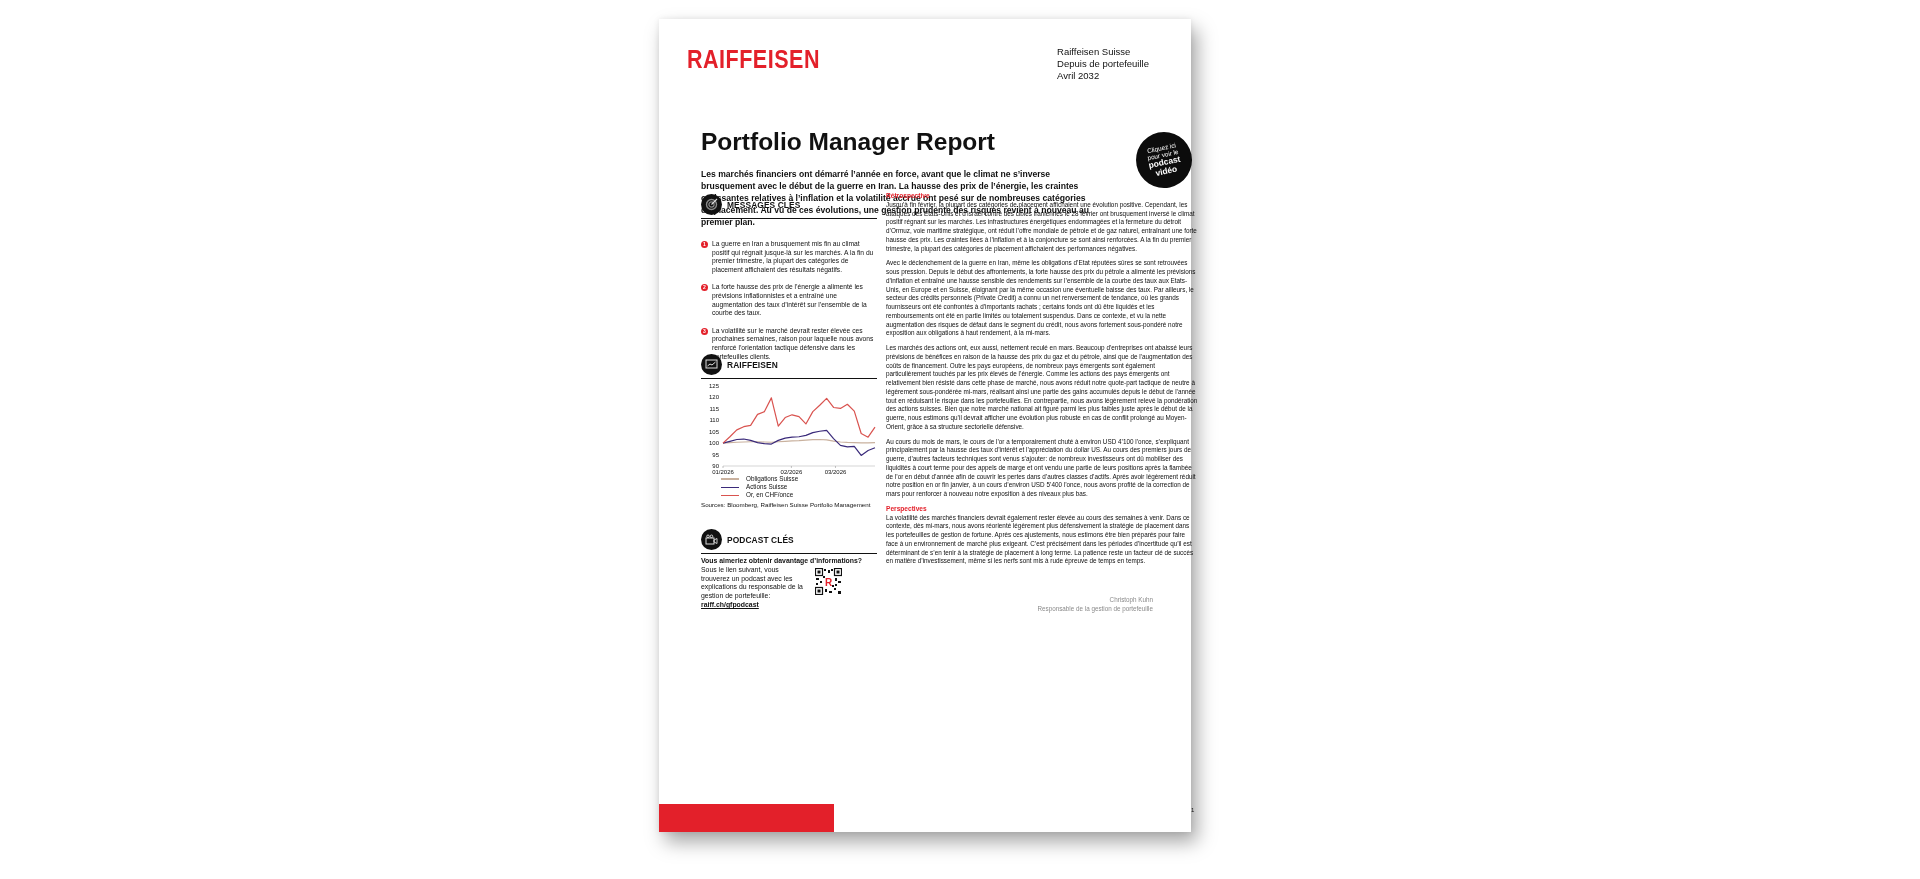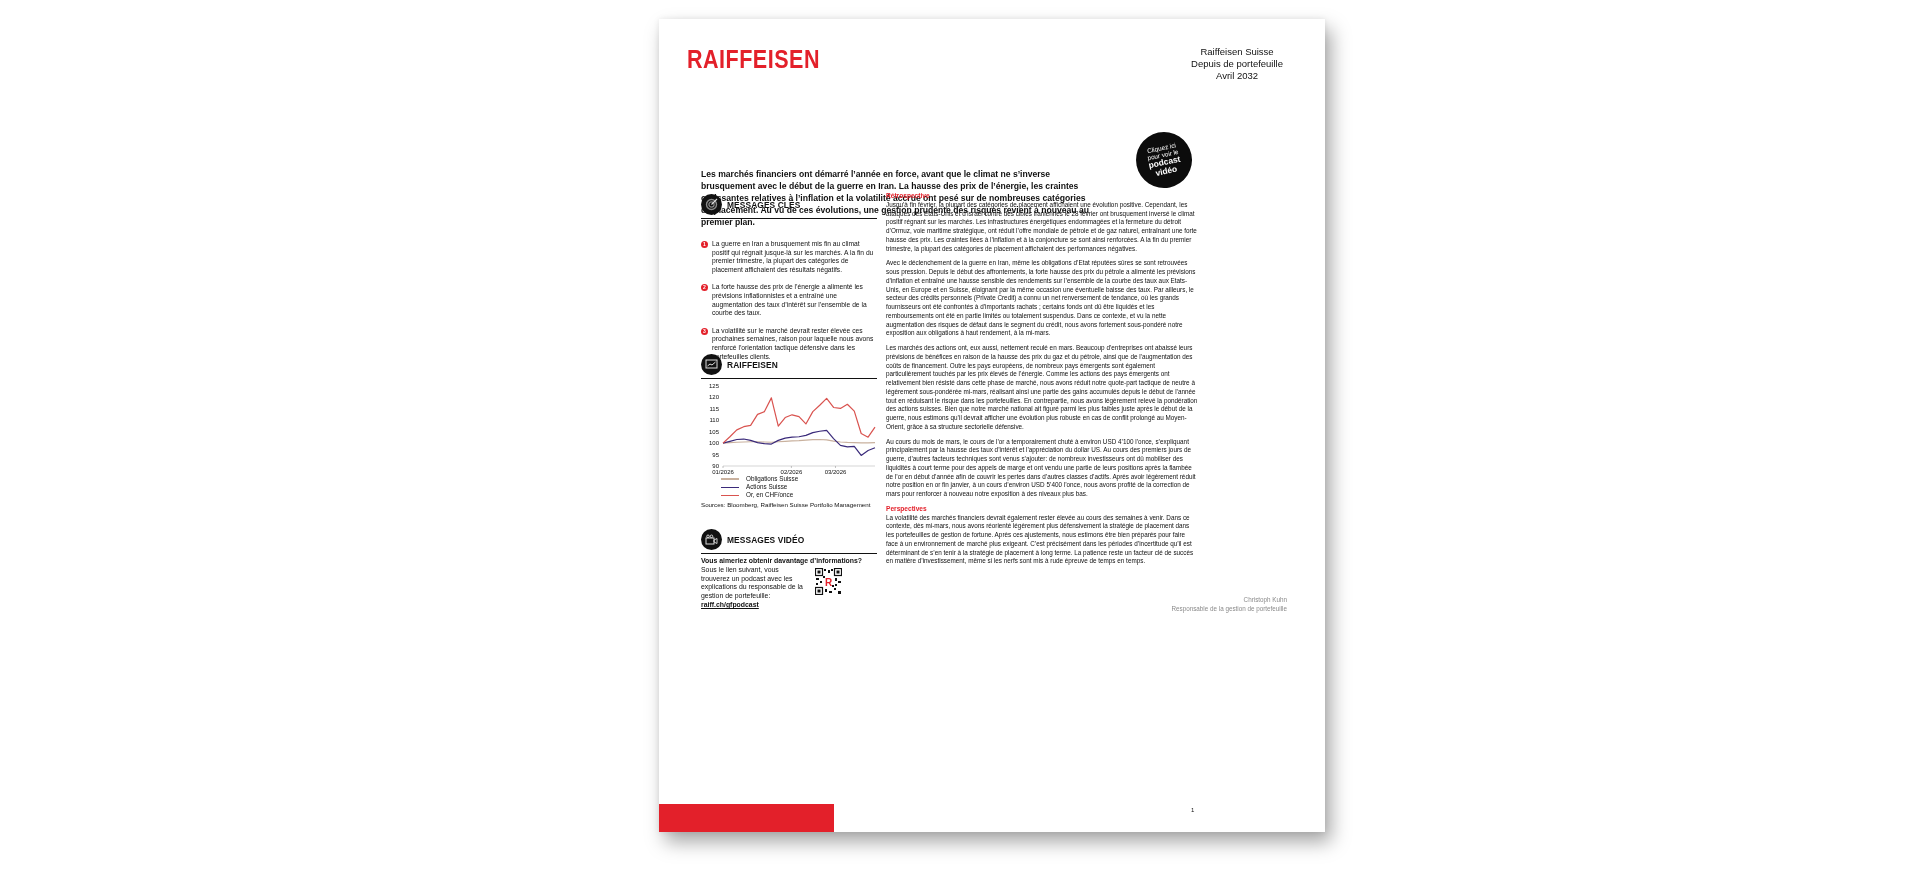--- a/index.html
+++ b/index.html
@@ -1,20 +1,20 @@
 <!DOCTYPE html>
 <html><head>
 <meta charset="utf-8">
 <style>
   html,body{margin:0;padding:0;}
   body{width:1920px;height:879px;background:#ffffff;position:relative;overflow:hidden;font-family:"Liberation Sans",sans-serif;color:#111;}
-  .page{position:absolute;left:659px;top:19px;width:666px;height:813px;background:#fff;box-shadow:6px 10px 18px rgba(0,0,0,0.35),0 0 6px rgba(0,0,0,0.08);}
+  .page{position:absolute;left:659px;top:19px;width:532px;height:813px;background:#fff;box-shadow:6px 10px 18px rgba(0,0,0,0.35),0 0 6px rgba(0,0,0,0.08);}
   .abs{position:absolute;}
   .logo{left:28px;top:26px;font-family:"Liberation Sans",sans-serif;font-weight:700;font-size:25px;letter-spacing:0.6px;color:#e3202a;transform:scaleX(0.86);transform-origin:left top;line-height:28px;}
-  .meta{right:42px;top:27px;text-align:center;font-size:9.5px;line-height:12px;color:#111;}
+  .meta{right:42px;top:27px;text-align:left;font-size:9.5px;line-height:12px;color:#111;}
   .title{left:42px;top:108px;font-size:24.5px;font-weight:700;line-height:30px;color:#111;}
   .lede{left:42px;top:149px;width:395px;font-size:8.6px;font-weight:700;line-height:12.1px;color:#111;}
   .podcast-badge{left:477px;top:113px;width:56px;height:56px;border-radius:50%;background:#0c0c0c;color:#fff;display:flex;flex-direction:column;align-items:center;justify-content:center;transform:rotate(-12deg);font-size:6.4px;line-height:7.4px;text-align:center;cursor:pointer;}
   .podcast-badge .b{font-weight:700;font-size:8.4px;line-height:9px;}
   .sec-head{position:absolute;left:42px;width:176px;height:24px;border-bottom:1.6px solid #111;}
   .sec-head .ic{position:absolute;left:0;top:0;width:21px;height:21px;border-radius:50%;background:#111;display:flex;align-items:center;justify-content:center;}
   .sec-head .lbl{position:absolute;left:26px;top:6px;font-size:8.4px;font-weight:700;letter-spacing:0.1px;}
   .msgs{left:42px;top:221px;width:176px;font-size:6.7px;line-height:8.6px;color:#111;}
   .msg{position:relative;padding-left:11px;margin-bottom:9px;}
   .msg .num{position:absolute;left:0;top:1px;width:7px;height:7px;border-radius:50%;background:#e3202a;color:#fff;font-size:5px;font-weight:700;line-height:7px;text-align:center;}
@@ -40,20 +40,21 @@
 <div class="page">
 
   <div class="abs logo">RAIFFEISEN</div>
 
   <div class="abs meta">
     <div>Raiffeisen Suisse</div>
     <div>Depuis de portefeuille</div>
     <div>Avril 2032</div>
   </div>
 
+  <div class="abs title">Portfolio Manager Report</div>
 
   <div class="abs lede">Les marchés financiers ont démarré l’année en force, avant que le climat ne s’inverse brusquement avec le début de la guerre en Iran. La hausse des prix de l’énergie, les craintes croissantes relatives à l’inflation et la volatilité accrue ont pesé sur de nombreuses catégories de placement. Au vu de ces évolutions, une gestion prudente des risques revient à nouveau au premier plan.</div>
 
   <div class="abs podcast-badge">
     <span>Cliquez ici</span>
     <span>pour voir le</span>
     <span class="b">podcast</span>
     <span class="b">vidéo</span>
   </div>
 
@@ -135,21 +136,21 @@
 
   <div class="sec-head" style="top:510px;">
     <div class="ic">
       <svg width="13" height="11" viewBox="0 0 13 11">
           <rect x="1" y="4" width="8" height="6" fill="none" stroke="#ddd" stroke-width="1"></rect>
           <circle cx="3" cy="2.3" r="1.3" fill="none" stroke="#ddd" stroke-width="0.9"></circle>
           <circle cx="6.5" cy="2.3" r="1.3" fill="none" stroke="#ddd" stroke-width="0.9"></circle>
           <polygon points="9,6 12,4.5 12,9.5 9,8" fill="none" stroke="#ddd" stroke-width="0.9"></polygon>
         </svg>
     </div>
-    <div class="lbl">MESSAGES VIDÉO</div>
+    <div class="lbl">PODCAST CLÉS</div>
   </div>
 
   <div class="abs pod-text">
     <div class="q">Vous aimeriez obtenir davantage d’informations?</div>
     <div style="width:108px">Sous le lien suivant, vous trouverez un podcast avec les explications du responsable de la gestion de portefeuille:</div>
     <div class="link">raiff.ch/gfpodcast</div>
   </div>
 
   <div class="abs qr">
     <svg width="27" height="27" viewBox="0 0 27 27">

